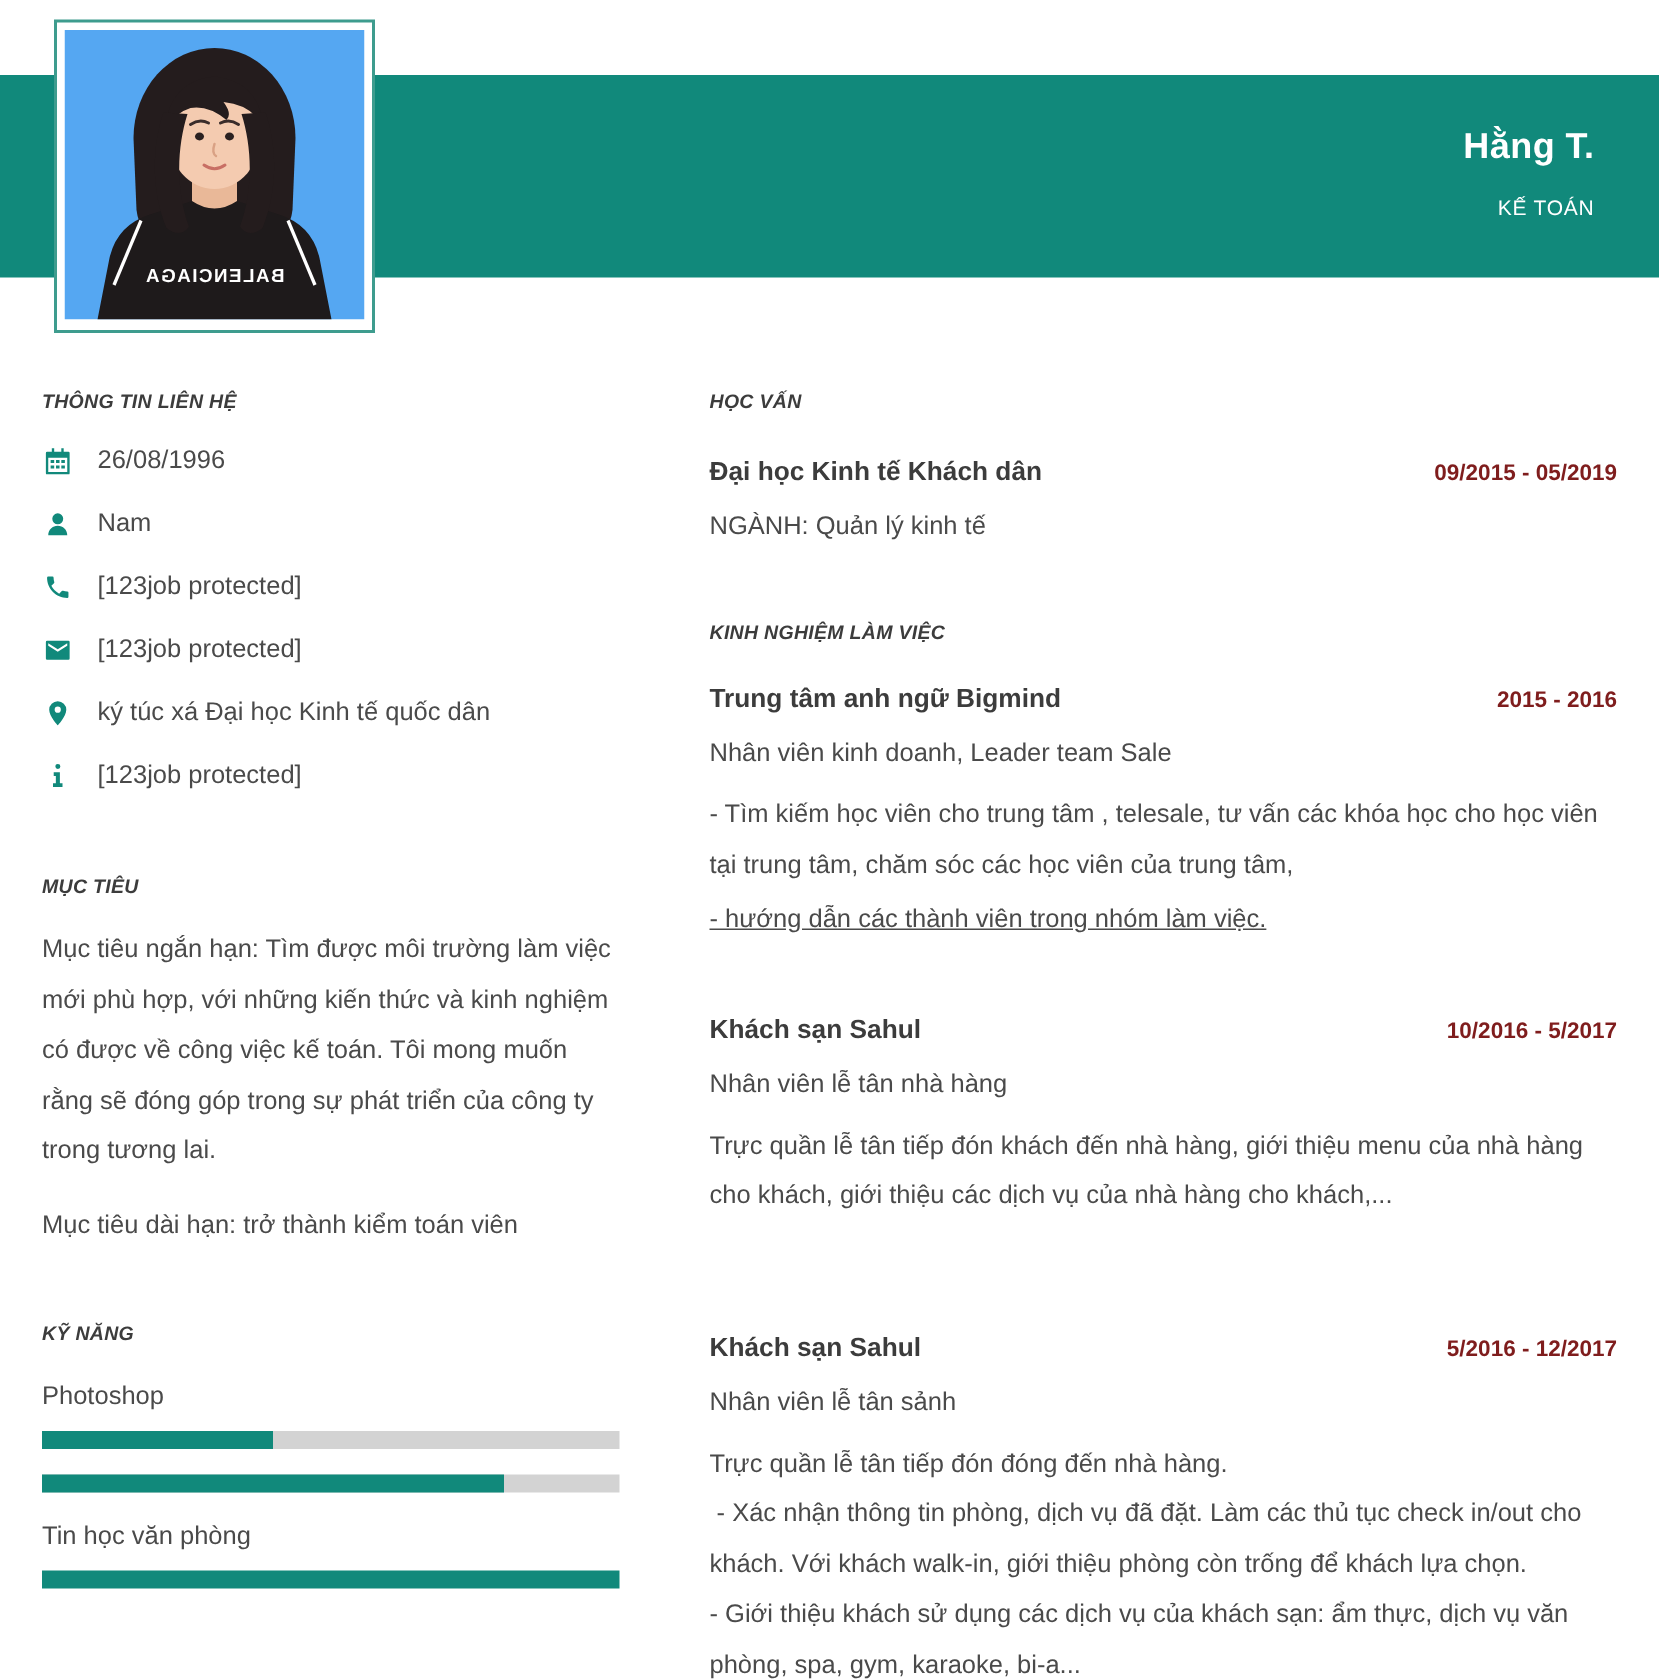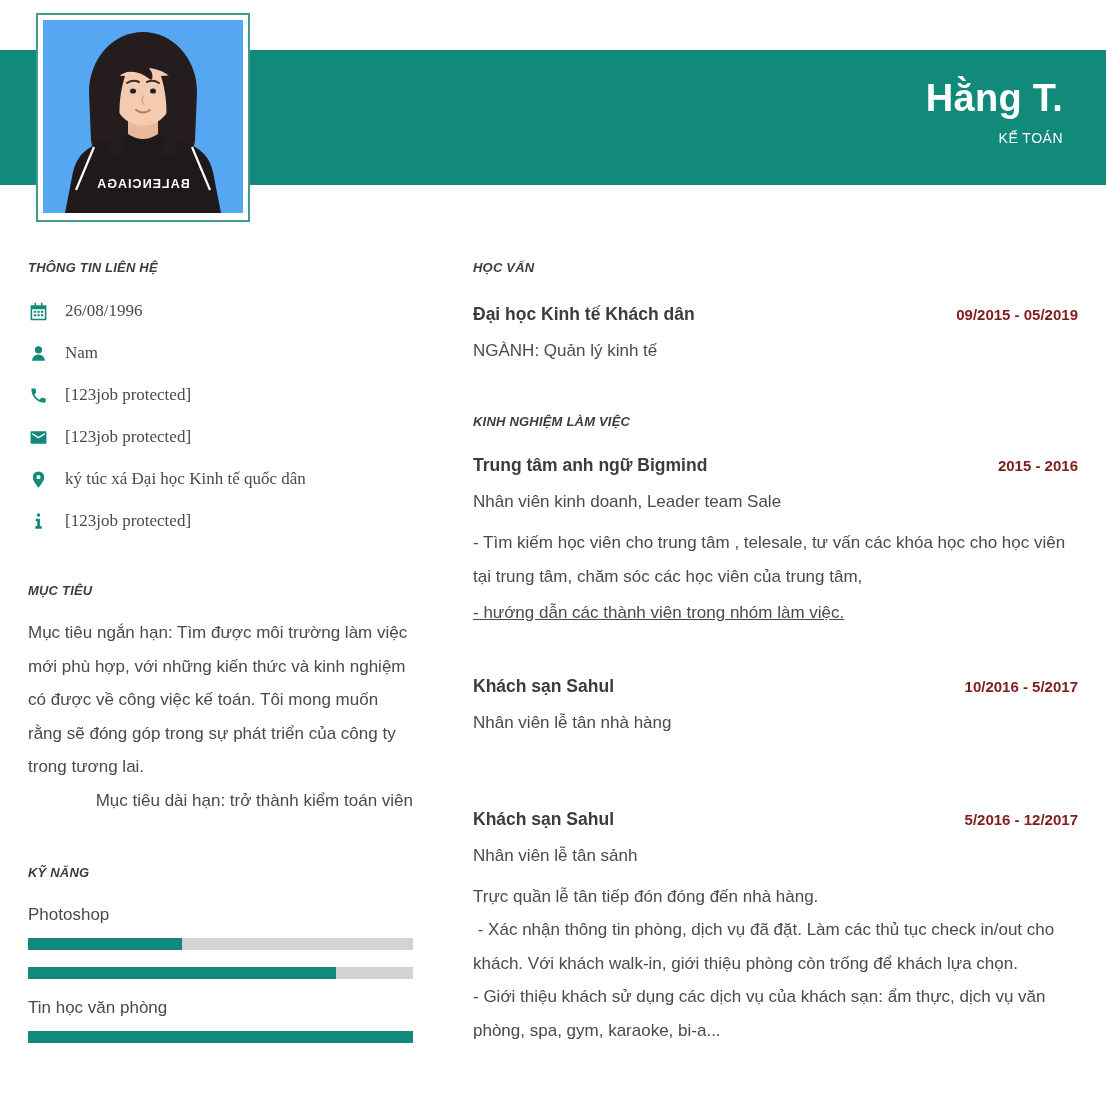--- a/index.html
+++ b/index.html
@@ -20,21 +20,21 @@
     width: 1106px; height: 135px;
     background: #11897B;
   }
   .header-text {
     position: absolute;
     top: 30px; right: 43px;
     text-align: right;
     color: #ffffff;
   }
   .person-name {
-    font-size: 38px;
+    font-size: 24px;
     font-weight: bold;
     line-height: 36px;
     letter-spacing: .3px;
   }
   .person-job-title {
     margin-top: 10px;
     font-size: 14px;
     font-weight: 500;
     line-height: 24px;
     letter-spacing: .5px;
@@ -69,24 +69,23 @@
     color: #3c3c3c;
     line-height: 26px;
     letter-spacing: .2px;
     font-style: italic;
   }
 
   
   .contact-list { list-style: none; margin-top: 16px; }
   .contact-row {
     display: flex;
-    align-items: flex-end;
+    align-items: flex-start;
     height: 24px;
     margin-bottom: 18px;
-    font-family: Liberation Serif, serif;
   }
   .contact-icon {
     width: 20px; height: 20px;
     flex: 0 0 20px;
     margin-right: 17px;
     display: flex; align-items: center; justify-content: center;
   }
   .contact-icon svg { width: 19px; height: 19px; display: block; }
   .contact-text {
     font-size: 17px;
@@ -257,21 +256,21 @@
               </svg>
           </span>
           <span class="contact-text">[123job protected]</span>
         </li>
       </ul>
     </section>
 
     <section class="objective-section">
       <h2 class="section-heading">MỤC TIÊU</h2>
       <p class="objective-text">Mục tiêu ngắn hạn: Tìm được môi trường làm việc mới phù hợp, với những kiến thức và kinh nghiệm có được về công việc kế toán. Tôi mong muốn rằng sẽ đóng góp trong sự phát triển của công ty trong tương lai.</p>
-      <p class="objective-text" style="margin-top:0;text-align:right;">Mục tiêu dài hạn: trở thành kiểm toán viên</p>
+      <p class="objective-text" style="margin-top:16px;">Mục tiêu dài hạn: trở thành kiểm toán viên</p>
     </section>
 
     <section class="skills-section">
       <h2 class="section-heading">KỸ NĂNG</h2>
       <div class="skill-item">
         <div class="skill-label">Photoshop</div>
         <div class="skill-track">
           <div class="skill-fill" style="width: 40%;"></div>
         </div>
       </div>
@@ -313,20 +312,21 @@
         <p class="entry-desc">- Tìm kiếm học viên cho trung tâm , telesale, tư vấn các khóa học cho học viên tại trung tâm, chăm sóc các học viên của trung tâm,</p>
         <p class="entry-desc" style="margin-top:3px;text-decoration:underline;">- hướng dẫn các thành viên trong nhóm làm việc.</p>
       </div>
 
       <div class="job job--spaced">
         <div class="entry-header">
           <span class="entry-title">Khách sạn Sahul</span>
           <span class="entry-dates">10/2016 - 5/2017</span>
         </div>
         <p class="entry-sub">Nhân viên lễ tân nhà hàng</p>
+        <p class="entry-desc">Trực quần lễ tân tiếp đón khách đến nhà hàng, giới thiệu menu của nhà hàng cho khách, giới thiệu các dịch vụ của nhà hàng cho khách,...</p>
       </div>
 
       <div class="job">
         <div class="entry-header">
           <span class="entry-title">Khách sạn Sahul</span>
           <span class="entry-dates">5/2016 - 12/2017</span>
         </div>
         <p class="entry-sub">Nhân viên lễ tân sảnh</p>
         <p class="entry-desc">Trực quần lễ tân tiếp đón đóng đến nhà hàng.</p>
         <p class="entry-desc" style="margin-top:0;"> - Xác nhận thông tin phòng, dịch vụ đã đặt. Làm các thủ tục check in/out cho khách. Với khách walk-in, giới thiệu phòng còn trống để khách lựa chọn.</p>

